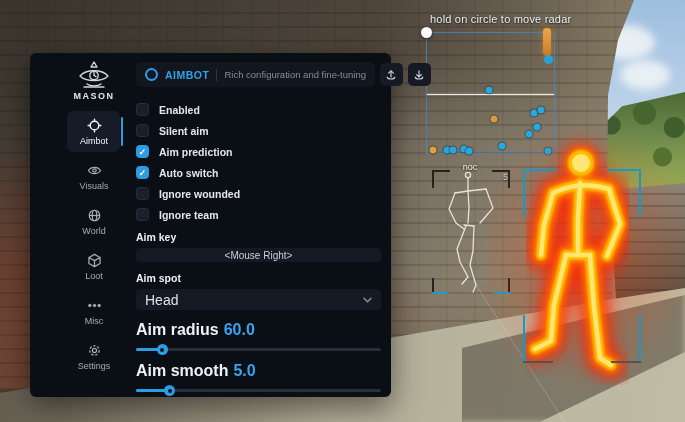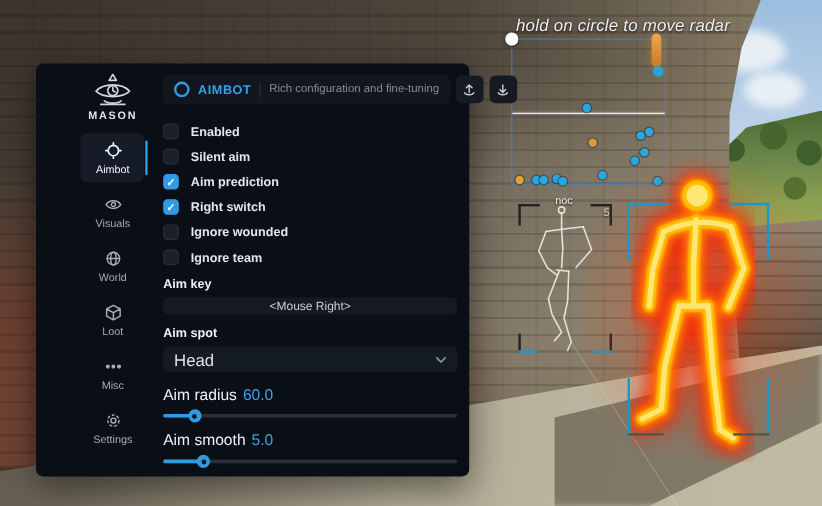--- a/index.html
+++ b/index.html
@@ -40,22 +40,22 @@
       radial-gradient(circle at 55% 90%,rgba(120,110,85,.3) 0 3px,transparent 4px),
       radial-gradient(circle at 70% 75%,rgba(140,125,95,.25) 0 3px,transparent 4px),
       linear-gradient(100deg,#928c7b 0%,#a7a28d 28%,#b3ae98 55%,#bcb7a0 80%,#c0bba4 100%);}
   .gshadow{left:0;top:0;width:685px;height:422px;filter:blur(3px);
     clip-path:polygon(462px 348px,685px 295px,685px 352px,540px 422px,462px 422px);
     background:rgba(66,58,47,.5);}
   .lshadow{left:0;top:388px;width:330px;height:34px;
     background:linear-gradient(90deg,rgba(58,50,40,.55),rgba(58,50,40,0));}
 
   
-  .radar-hint{left:430px;top:13px;font-size:14px;color:#eceff1;
-    text-shadow:0 1px 2px rgba(0,0,0,.85);letter-spacing:.2px;font-style:italic;}
+  .radar-hint{left:430px;top:13px;font-size:11px;color:#eceff1;
+    text-shadow:0 1px 2px rgba(0,0,0,.85);letter-spacing:.2px;}
   .radar-box{left:426px;top:32px;width:127px;height:120px;
     border:1px solid rgba(64,138,210,.75);}
   .radar-hline{position:absolute;left:0;right:0;top:61px;height:1px;
     background:rgba(255,255,255,.85);box-shadow:0 0 2px rgba(255,255,255,.6);}
   .radar-handle{position:absolute;left:-6px;top:-6px;width:11px;height:11px;
     border-radius:50%;background:#fff;box-shadow:0 1px 3px rgba(0,0,0,.6);}
   .dot{position:absolute;width:7px;height:7px;border-radius:50%;
     transform:translate(-50%,-50%);box-shadow:0 0 0 1px rgba(8,34,52,.45);}
   .dot.cyan{background:#2aa7dc;}
   .dot.orange{background:#dc9a3c;}
@@ -124,21 +124,21 @@
   .cb.checked::after{content:"\2713";position:absolute;left:0;top:0;width:100%;height:100%;
     color:#fff;font-size:9px;font-weight:bold;line-height:12px;text-align:center;}
   .cblabel{font-size:10.5px;font-weight:600;color:#e3e7eb;}
   .seclabel{margin-top:6px;font-size:10.5px;font-weight:bold;color:#eef1f4;}
   .keybtn{margin-top:5px;height:14px;background:#141a24;border-radius:4px;display:flex;
     align-items:center;justify-content:center;font-size:10px;color:#c9cfd6;cursor:pointer;}
   .select{margin-top:5px;height:21px;background:#141a24;border-radius:4px;display:flex;
     align-items:center;justify-content:space-between;padding:0 9px;cursor:pointer;}
   .selval{font-size:14px;color:#dde2e7;}
   .slgroup{margin-top:11px;}
-  .sllabel{display:flex;gap:5px;font-size:13px;font-weight:normal;color:#eef1f4;}
+  .sllabel{display:flex;gap:5px;font-size:16px;font-weight:bold;color:#eef1f4;}
   .slval{color:#3ba4ef;}
   .track{position:relative;margin-top:9px;height:3px;background:#28303b;border-radius:2px;cursor:pointer;}
   .fill{position:absolute;left:0;top:0;height:3px;background:#2d9ce3;border-radius:2px;}
   .thumb{position:absolute;top:-4px;width:11px;height:11px;margin-left:-5px;
     background:#2d9ce3;border-radius:50%;cursor:grab;}
   .thumb::after{content:"";position:absolute;left:3.5px;top:3.5px;width:4px;height:4px;
     background:#0d1724;border-radius:50%;}
   svg{display:block;}
 </style>
 </head>
@@ -365,21 +365,21 @@
         <div class="cbrow">
           <span class="cb"></span>
           <span class="cblabel">Silent aim</span>
         </div>
         <div class="cbrow">
           <span class="cb checked"></span>
           <span class="cblabel">Aim prediction</span>
         </div>
         <div class="cbrow">
           <span class="cb checked"></span>
-          <span class="cblabel">Right switch</span>
+          <span class="cblabel">Auto switch</span>
         </div>
         <div class="cbrow">
           <span class="cb"></span>
           <span class="cblabel">Ignore wounded</span>
         </div>
         <div class="cbrow">
           <span class="cb"></span>
           <span class="cblabel">Ignore team</span>
         </div>
       </div>

